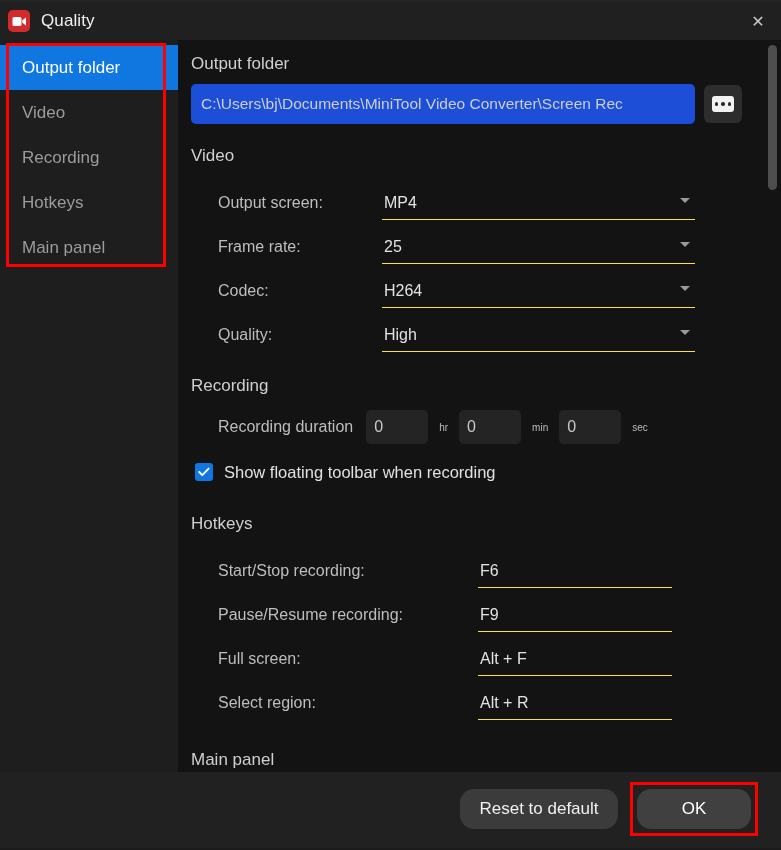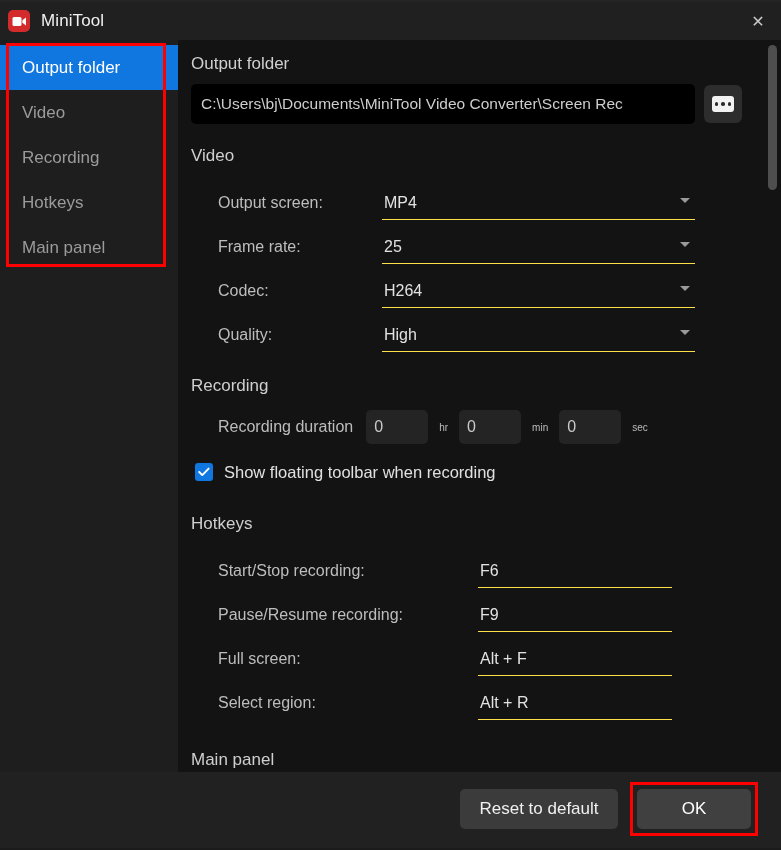--- a/index.html
+++ b/index.html
@@ -154,21 +154,21 @@
 
   
   .path-row {
     display: flex;
     align-items: center;
     margin-bottom: 22px;
   }
   .path-field {
     width: 504px;
     height: 40px;
-    background: #000000;
+    background: #1d4ed8;
     border-radius: 5px;
     display: flex;
     align-items: center;
     padding: 2px 10px;
     color: #cdcdcd;
     font-size: 15.5px;
     white-space: nowrap;
     overflow: hidden;
   }
   .browse-btn {
@@ -311,21 +311,21 @@
   }
 
   
   .footer {
     flex: 0 0 76px;
     background: #212121;
     position: relative;
   }
   .btn {
     position: absolute;
-    border-radius: 5px;
+    border-radius: 14px;
     display: flex;
     align-items: center;
     justify-content: center;
     font-size: 17px;
   }
   .btn-reset {
     left: 460px; top: 17px;
     width: 158px; height: 40px;
     background: #3b3b3b;
     color: #f0f0f0;
@@ -354,21 +354,21 @@
 
 <div class="dialog">
 
   <div class="titlebar">
     <div class="app-icon">
       <svg width="15" height="11" viewBox="0 0 15 11">
         <rect x="0.5" y="1" width="9" height="9" rx="1.6" fill="#ffffff"></rect>
         <path d="M10.3 4.2 L14 1.6 V9.4 L10.3 6.8 Z" fill="#ffffff"></path>
       </svg>
     </div>
-    <div class="title-text">MiniTool</div>
+    <div class="title-text">Quality</div>
     <div class="close-btn">✕</div>
   </div>
 
   <div class="wbody">
 
     <div class="sidebar">
       <div class="nav-item selected">
         <span>Output folder</span>
       </div>
       <div class="nav-item">

